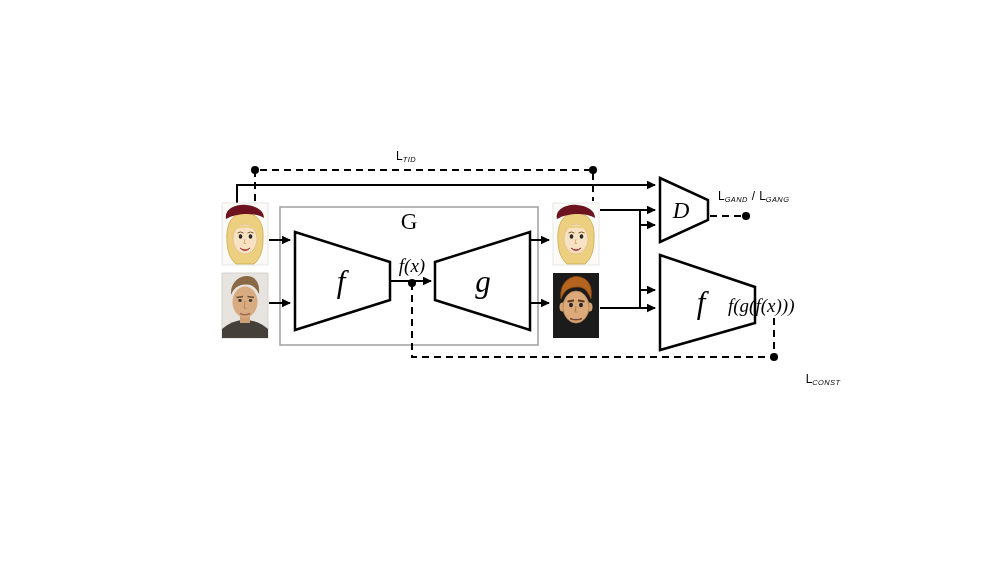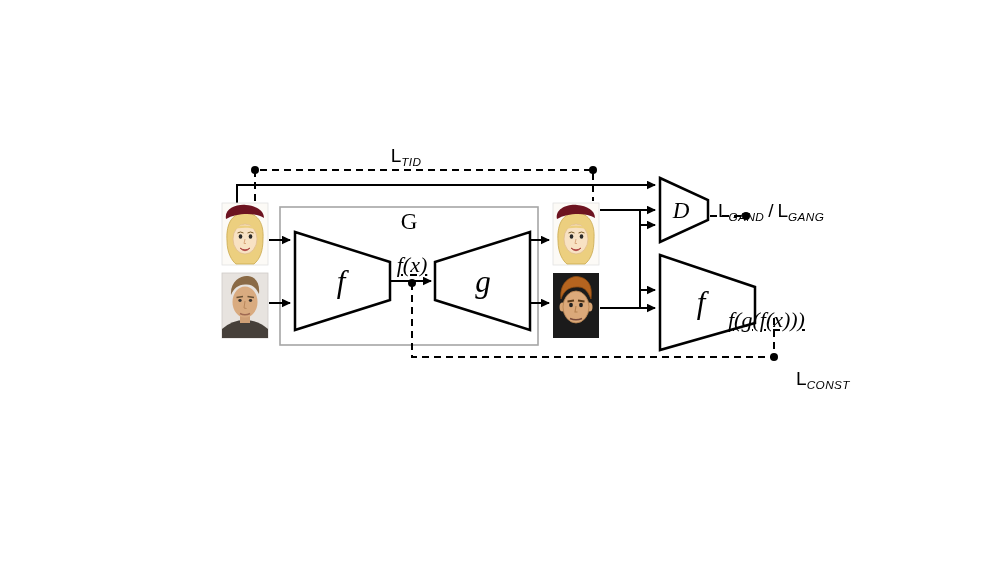--- a/index.html
+++ b/index.html
@@ -5,27 +5,27 @@
   html,body{margin:0;padding:0;background:#ffffff;}
   .stage{
     position:relative;width:1000px;height:563px;background:#ffffff;
     overflow:hidden;font-family:"Liberation Sans",sans-serif;color:#000;
   }
   svg.layer{position:absolute;left:0;top:0;width:1000px;height:563px;}
   .lbl{
     position:absolute;transform:translate(-50%,-50%);
     white-space:nowrap;color:#000;line-height:1;
   }
-  .lbl.left-anchor{transform:translate(0,-50%);margin-top:15px;}
+  .lbl.left-anchor{transform:translate(0,-50%);}
   .serif{font-family:"Liberation Serif","DejaVu Serif",serif;}
   .it{font-style:italic;}
   .big-math{font-size:31px;}
   .mid-math{font-size:23px;}
-  .small-math{font-size:22px;text-decoration:underline;}
-  .loss{font-family:"Liberation Sans","DejaVu Sans",sans-serif;font-size:19px;font-weight:500;}
+  .small-math{font-size:19px;}
+  .loss{font-family:"Liberation Sans","DejaVu Sans",sans-serif;font-size:12px;font-weight:500;}
   .loss .sub{font-size:0.62em;font-style:italic;vertical-align:-0.28em;letter-spacing:0.4px;}
   .loss .sep{margin:0 4px;}
 </style>
 </head>
 <body>
 
 <div class="stage">
 
   <svg class="layer" viewBox="0 0 1000 563">
     <defs>

